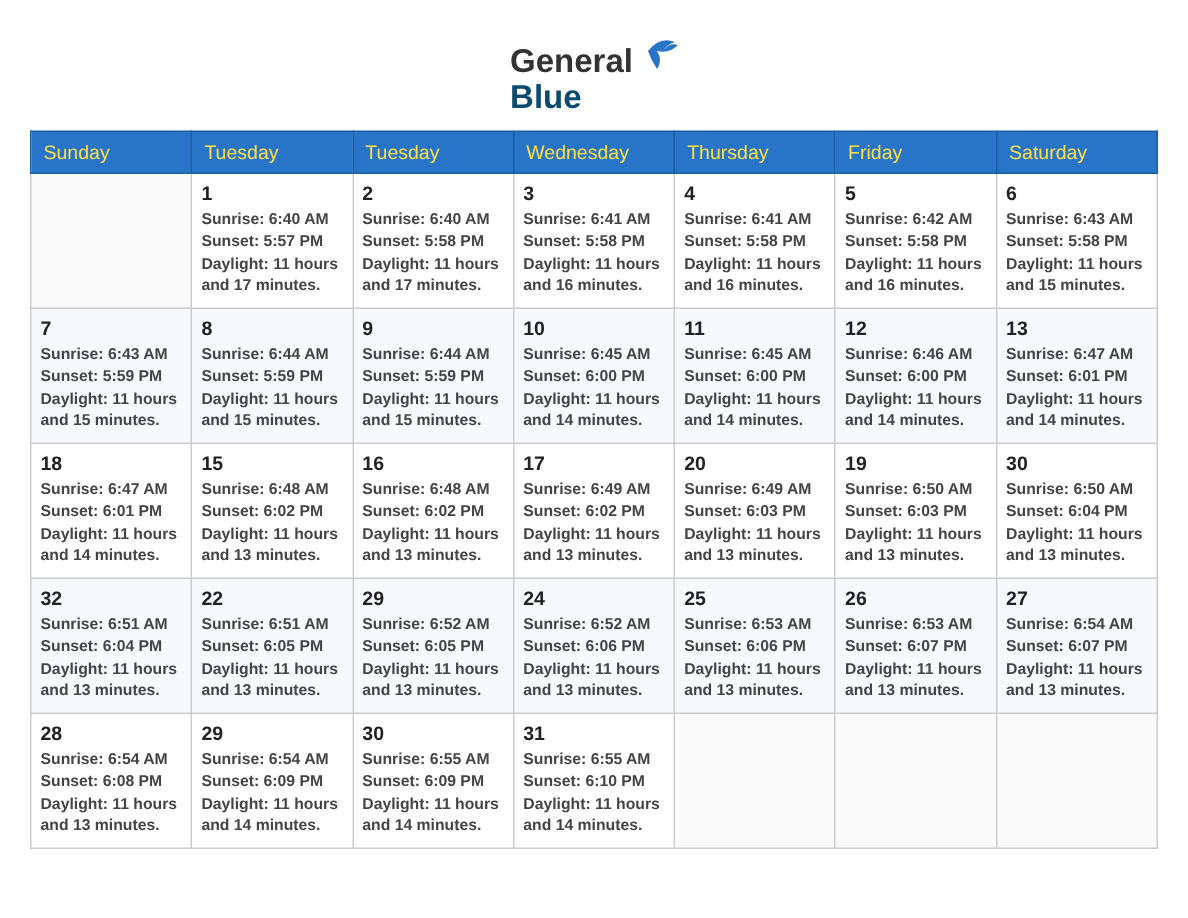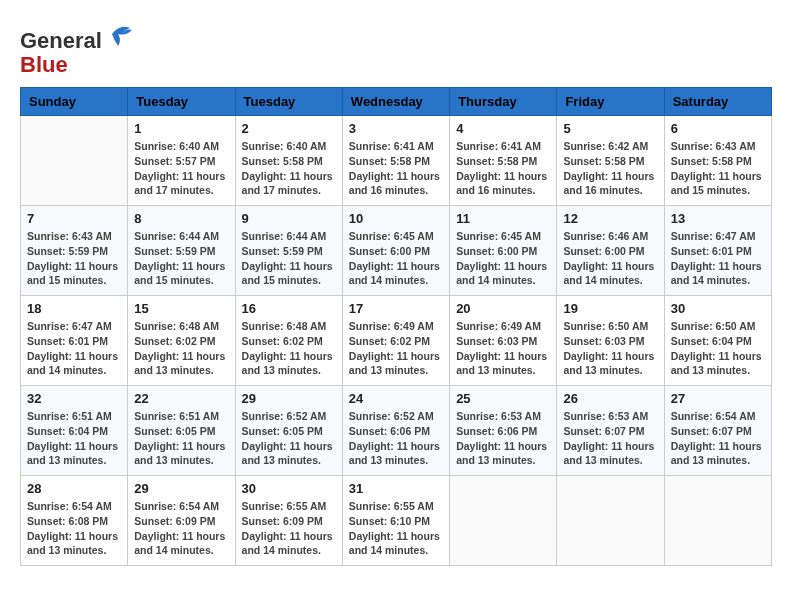--- a/index.html
+++ b/index.html
@@ -5,35 +5,35 @@
     * { box-sizing: border-box; margin: 0; padding: 0; }
     body {
       font-family: Arial, sans-serif;
       background: #fff;
       width: 792px;
       min-height: 612px;
       padding: 20px;
     }
     .header {
       display: flex;
-      justify-content: flex-start;
+      justify-content: center;
       align-items: flex-start;
       margin-bottom: 10px;
     }
     .logo {
       display: flex;
       align-items: center;
     }
     .logo-text {
       font-size: 22px;
       font-weight: bold;
       line-height: 1.1;
     }
     .logo-general { color: #333; }
-    .logo-blue { color: #b91c1c; }
+    .logo-blue { color: #0c4a6e; }
     .logo-icon {
       width: 28px;
       height: 28px;
       margin-left: 2px;
     }
     .title-block {
       text-align: right;
     }
     .month-title {
       font-size: 36px;
@@ -44,23 +44,23 @@
       font-size: 16px;
       color: #555;
     }
     table {
       width: 100%;
       border-collapse: collapse;
       table-layout: fixed;
     }
     thead tr th {
       background-color: #2874c8;
-      color: #000000;
+      color: #fde047;
       font-size: 13px;
-      font-weight: bold;
+      font-weight: normal;
       text-align: left;
       padding: 6px 8px;
       border: 1px solid #1a5fa0;
     }
     tbody tr td {
       border: 1px solid #ccc;
       vertical-align: top;
       padding: 5px 6px;
       font-size: 11px;
       color: #333;

